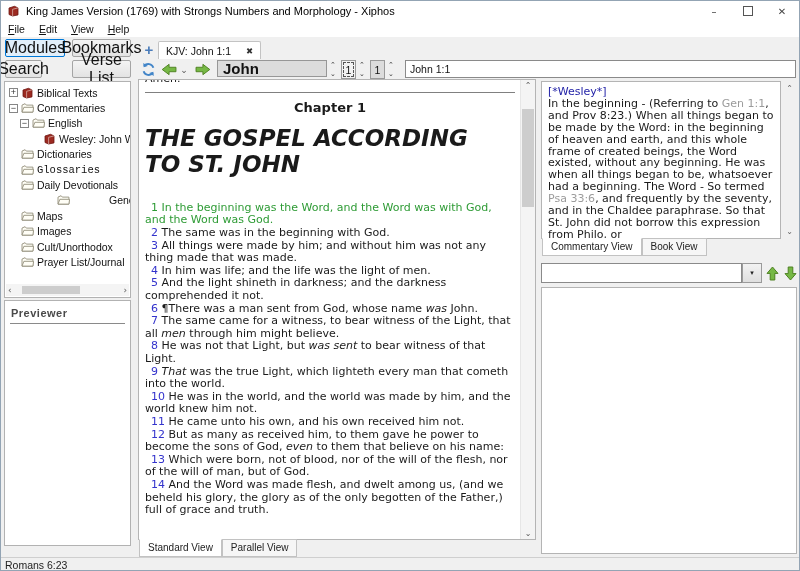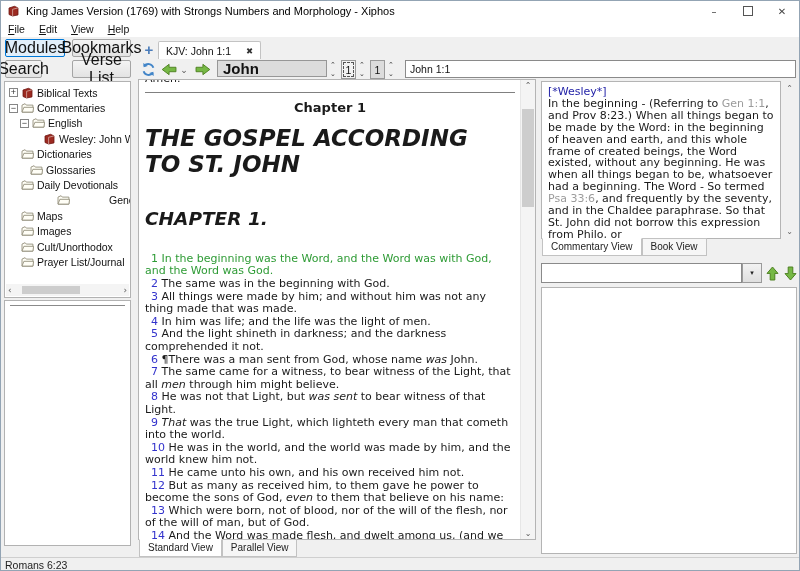--- a/index.html
+++ b/index.html
@@ -261,21 +261,21 @@
         <div class="tree-row" style="padding-left: 4px;">
           <span class="expander-spacer"></span>
           <span class="icon-wrap">
             <svg class="ticon" viewBox="0 0 13 11">
               <path class="fd" d="M1 2.6 L4.1 1.2 L5.3 2.6 H11.9 V9.6 H1 Z"></path>
               <path class="fd" d="M1 9.6 L2.9 4.8 H12.6 L11.9 9.6 Z"></path>
             </svg>
           </span>
           <span class="tree-label">Dictionaries</span>
         </div>
-        <div class="tree-row" style="padding-left: 13px;">
+        <div class="tree-row" style="padding-left: 4px; font-family: Liberation Mono, monospace;">
           <span class="expander-spacer"></span>
           <span class="icon-wrap">
             <svg class="ticon" viewBox="0 0 13 11">
               <path class="fd" d="M1 2.6 L4.1 1.2 L5.3 2.6 H11.9 V9.6 H1 Z"></path>
               <path class="fd" d="M1 9.6 L2.9 4.8 H12.6 L11.9 9.6 Z"></path>
             </svg>
           </span>
           <span class="tree-label">Glossaries</span>
         </div>
         <div class="tree-row" style="padding-left: 4px;">
@@ -340,33 +340,33 @@
         </div>
       </div>
     <div class="tree-hscroll">
       <span class="chev" style="padding:0 2px;">‹</span>
       <span class="hthumb"></span>
       <span class="chev" style="margin-left:auto;padding:0 2px;">›</span>
     </div>
   </div>
 
   <div class="abs previewer">
+    <div class="previewer-title">Previewer</div>
     <div class="previewer-divider"></div>
     <div></div>
   </div>
 
   <div class="abs bible-pane">
     <div class="bible-content">
       <div class="clipped-line">
           <span>Amen.</span>
         </div>
       <div class="text-divider"></div>
       <div class="chapter-heading">Chapter 1</div>
       <div class="book-title">THE GOSPEL ACCORDING TO ST. JOHN</div>
-      <div class="chapter-title">CHAPTER 1.</div>
       <div class="verse-list">
           <div class="verse green"><span class="vnum">1</span> <span>In the beginning was the Word, and the Word was with God, and the Word was God.</span></div>
           <div class="verse"><span class="vnum">2</span> <span>The same was in the beginning with God.</span></div>
           <div class="verse"><span class="vnum">3</span> <span>All things were made by him; and without him was not any thing made that was made.</span></div>
           <div class="verse"><span class="vnum">4</span> <span>In him was life; and the life was the light of men.</span></div>
           <div class="verse"><span class="vnum">5</span> <span>And the light shineth in darkness; and the darkness comprehended it not.</span></div>
           <div class="verse"><span class="vnum">6</span> <span>¶There was a man sent from God, whose name </span><i>was</i><span> John.</span></div>
           <div class="verse"><span class="vnum">7</span> <span>The same came for a witness, to bear witness of the Light, that all </span><i>men</i><span> through him might believe.</span></div>
           <div class="verse"><span class="vnum">8</span> <span>He was not that Light, but </span><i>was sent</i><span> to bear witness of that Light.</span></div>
           <div class="verse"><span class="vnum">9</span> <i>That</i><span> was the true Light, which lighteth every man that cometh into the world.</span></div>

